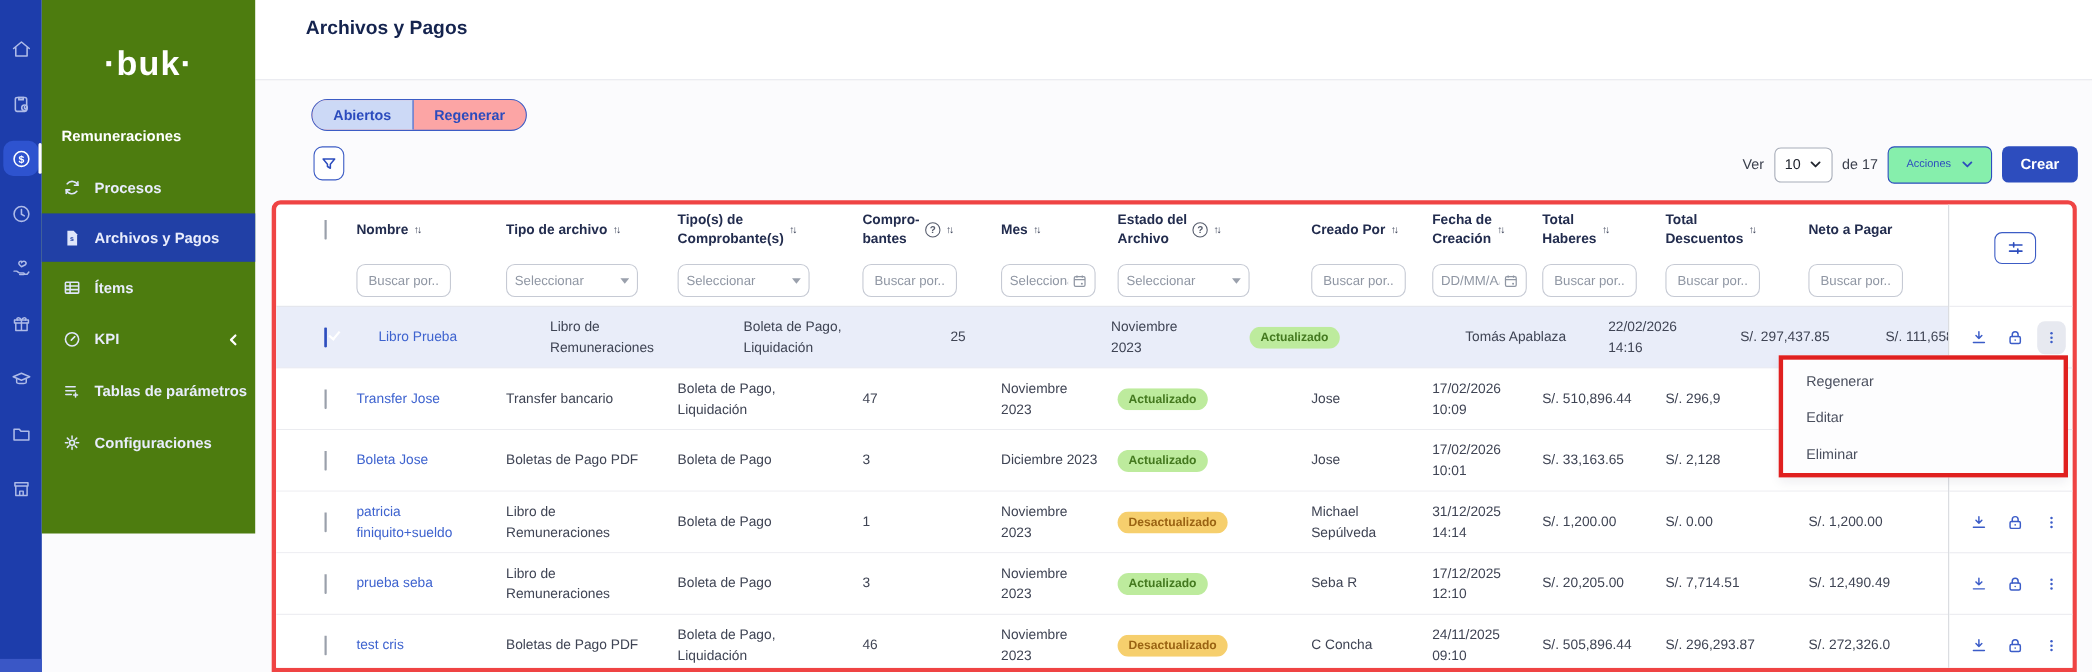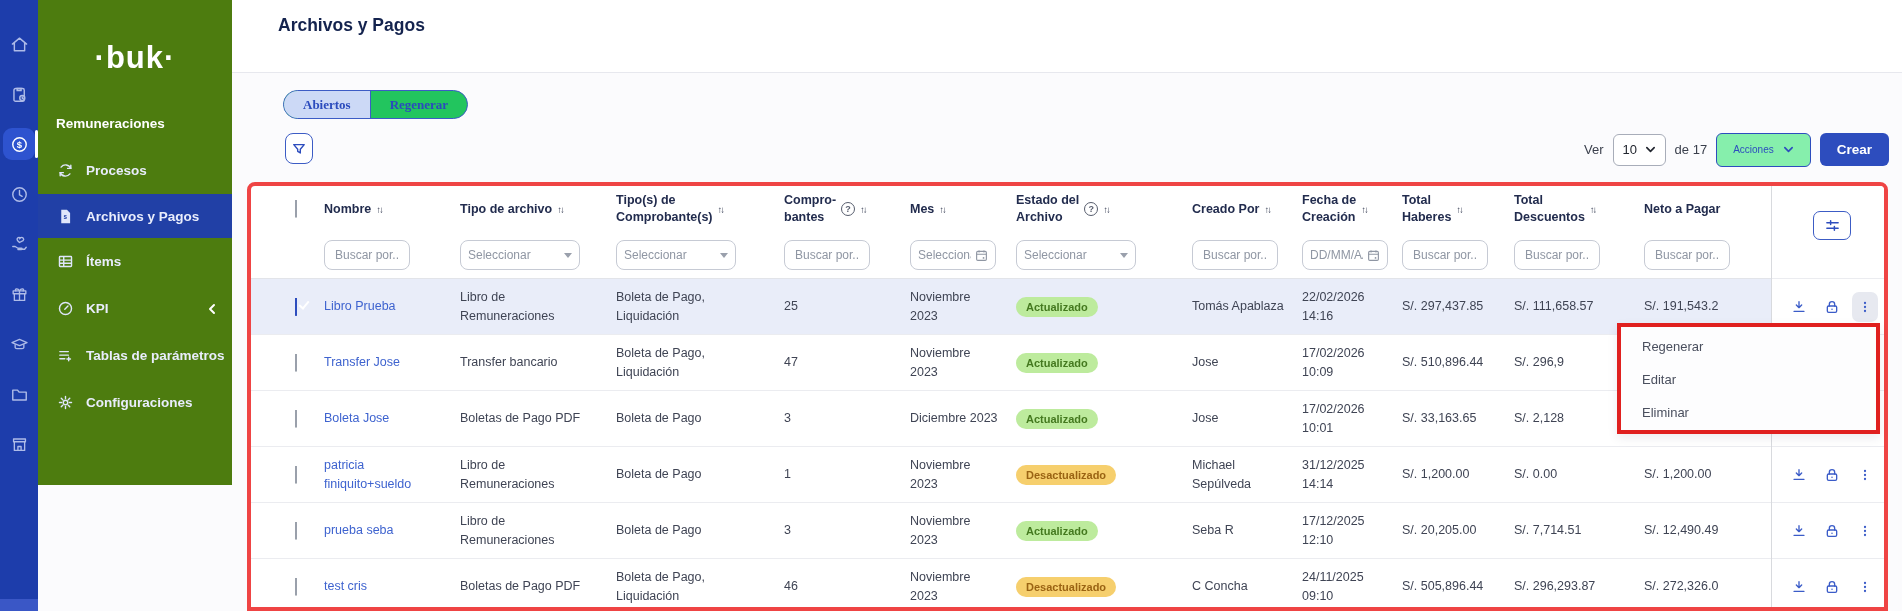--- a/index.html
+++ b/index.html
@@ -34,21 +34,21 @@
   .mi-chevron svg{ width:12px; height:12px; }
 
   
   .main { position:absolute; left:232px; top:0; width:1670px; height:611px; }
   .page-header { position:absolute; left:0; top:0; width:1670px; height:73px; background:#ffffff;
     border-bottom:1px solid #e7e8ee; }
   .page-title { position:absolute; left:46px; top:15px; font-size:17.5px; font-weight:700; color:#14234e; }
 
   
   .tabs { position:absolute; left:51px; top:90px; display:flex; height:29px;
-    border:1px solid #3c5cc5; border-radius:15px; overflow:hidden; background:#22c55e;font-family:Liberation Serif, serif; }
+    border:1px solid #3c5cc5; border-radius:15px; overflow:hidden; background:#fca5a5; }
   .tab { padding:0 19px; display:flex; align-items:center; font-size:13px; font-weight:600;
     color:#2b4bbd; cursor:pointer; }
   .tab.active { background:#ccd9f6; border-right:1px solid #3c5cc5; }
 
   .filter-btn { position:absolute; left:53px; top:133px; width:28px; height:31px; border:1.5px solid #3c5cc5;
     border-radius:8px; background:#ffffff; display:flex; align-items:center; justify-content:center;
     color:#2d4dbe; cursor:pointer; }
   .filter-btn svg { width:14px; height:14px; }
 
   
@@ -64,21 +64,21 @@
     color:#ffffff; font-size:13.5px; font-weight:700; cursor:pointer; }
 
   
   .card { position:absolute; left:15px; top:182px; width:1641px; height:429px; background:#ffffff;
     border:4px solid #ef4444; border-radius:8px 8px 0 0; overflow:hidden; }
   .tscroll { position:absolute; left:0; top:0; width:1520px; height:429px; overflow:hidden; }
 
   .hrow { display:flex; height:46px; align-items:center; }
   .frow { display:flex; height:47px; align-items:center; border-bottom:1px solid #e2e4e9; }
   .trow { display:flex; height:56px; align-items:center; border-bottom:1px solid #ebecf0; background:#ffffff;}
-  .trow.selected { background:#e9edf9; }
+  .trow.selected { background:#e9edf9;gap:20px; }
 
   .cell { flex:none; padding:0 12px 0 3px; overflow:hidden; }
   .c1{width:70px; padding-left:44px;} .c2{width:136px;} .c3{width:156px;} .c4{width:168px;}
   .c5{width:126px;} .c6{width:106px;} .c7{width:176px;} .c8{width:110px;} .c9{width:100px;}
   .c10{width:112px;} .c11{width:130px;} .c12{width:140px;}
 
   .hcell { display:flex; align-items:center; gap:5px; font-size:12.5px; font-weight:700; color:#222c4e; }
   .hcell .hlabel { white-space:pre-line; line-height:1.35; }
   .sort { font-size:9.5px; color:#3a4157; letter-spacing:-2px; flex:none; }
   .help { flex:none; width:14px; height:14px; border:1.2px solid #575d6d; border-radius:50%;

